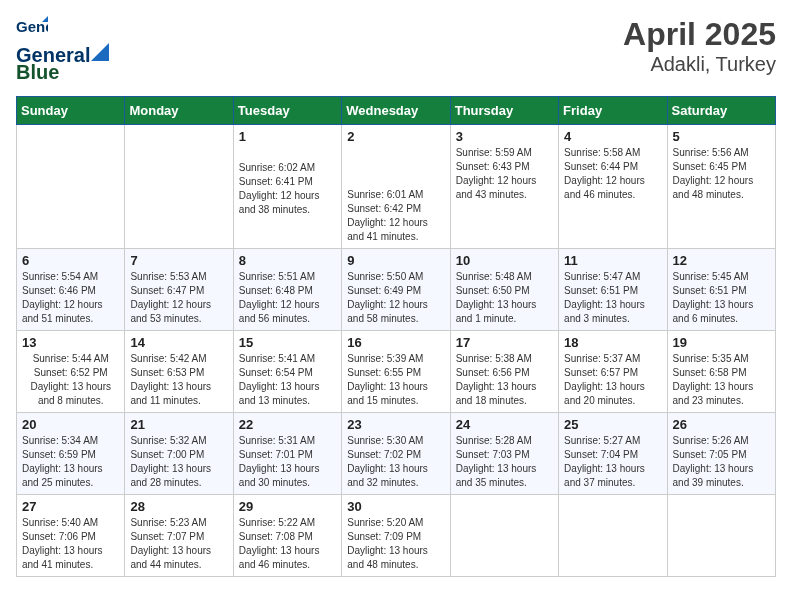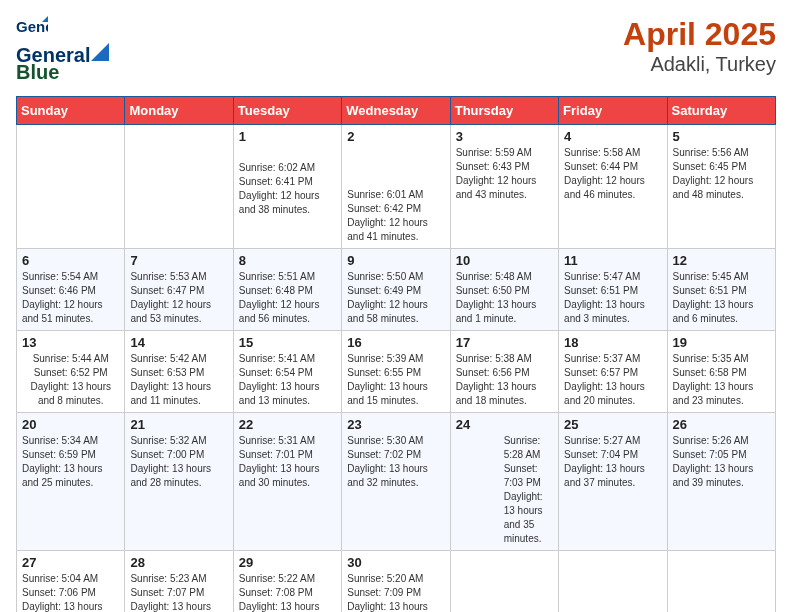--- a/index.html
+++ b/index.html
@@ -15,33 +15,33 @@
       justify-content: space-between;
       align-items: flex-start;
       margin-bottom: 12px;
     }
     .title-area {
       text-align: right;
     }
     .title-area .month-year {
       font-size: 32px;
       font-weight: bold;
-      color: #c2410c;
+      color: #404040;
     }
     .title-area .location {
       font-size: 20px;
       color: #444;
     }
     .calendar {
       width: 100%;
       border-collapse: collapse;
       border: 1px solid #ccc;
     }
     .calendar th {
-      background-color: #ef4444;
+      background-color: #15803d;
       color: #fff;
       font-size: 13px;
       font-weight: bold;
       padding: 6px 4px;
       text-align: left;
       border: 1px solid #1a5a9a;
     }
     .calendar td {
       vertical-align: top;
       border: 1px solid #ccc;
@@ -281,21 +281,21 @@
         </td>
         <td>
           <span class="day-num">23</span>
           <div class="day-info" style="white-space: pre-line;">Sunrise: 5:30 AM
 Sunset: 7:02 PM
 Daylight: 13 hours
 and 32 minutes.</div>
         </td>
         <td>
           <span class="day-num">24</span>
-          <div class="day-info" style="white-space: pre-line; margin-left: 48px;">Sunrise: 5:28 AM
+          <div class="day-info" style="white-space: pre-line;">Sunrise: 5:28 AM
 Sunset: 7:03 PM
 Daylight: 13 hours
 and 35 minutes.</div>
         </td>
         <td>
           <span class="day-num">25</span>
           <div class="day-info" style="white-space: pre-line;">Sunrise: 5:27 AM
 Sunset: 7:04 PM
 Daylight: 13 hours
 and 37 minutes.</div>
@@ -304,21 +304,21 @@
           <span class="day-num">26</span>
           <div class="day-info" style="white-space: pre-line;">Sunrise: 5:26 AM
 Sunset: 7:05 PM
 Daylight: 13 hours
 and 39 minutes.</div>
         </td>
       </tr>
       <tr>
         <td>
           <span class="day-num">27</span>
-          <div class="day-info" style="white-space: pre-line;">Sunrise: 5:04 AM
+          <div class="day-info" style="white-space: pre-line;">Sunrise: 5:40 AM
 Sunset: 7:06 PM
 Daylight: 13 hours
 and 41 minutes.</div>
         </td>
         <td>
           <span class="day-num">28</span>
           <div class="day-info" style="white-space: pre-line;">Sunrise: 5:23 AM
 Sunset: 7:07 PM
 Daylight: 13 hours
 and 44 minutes.</div>

